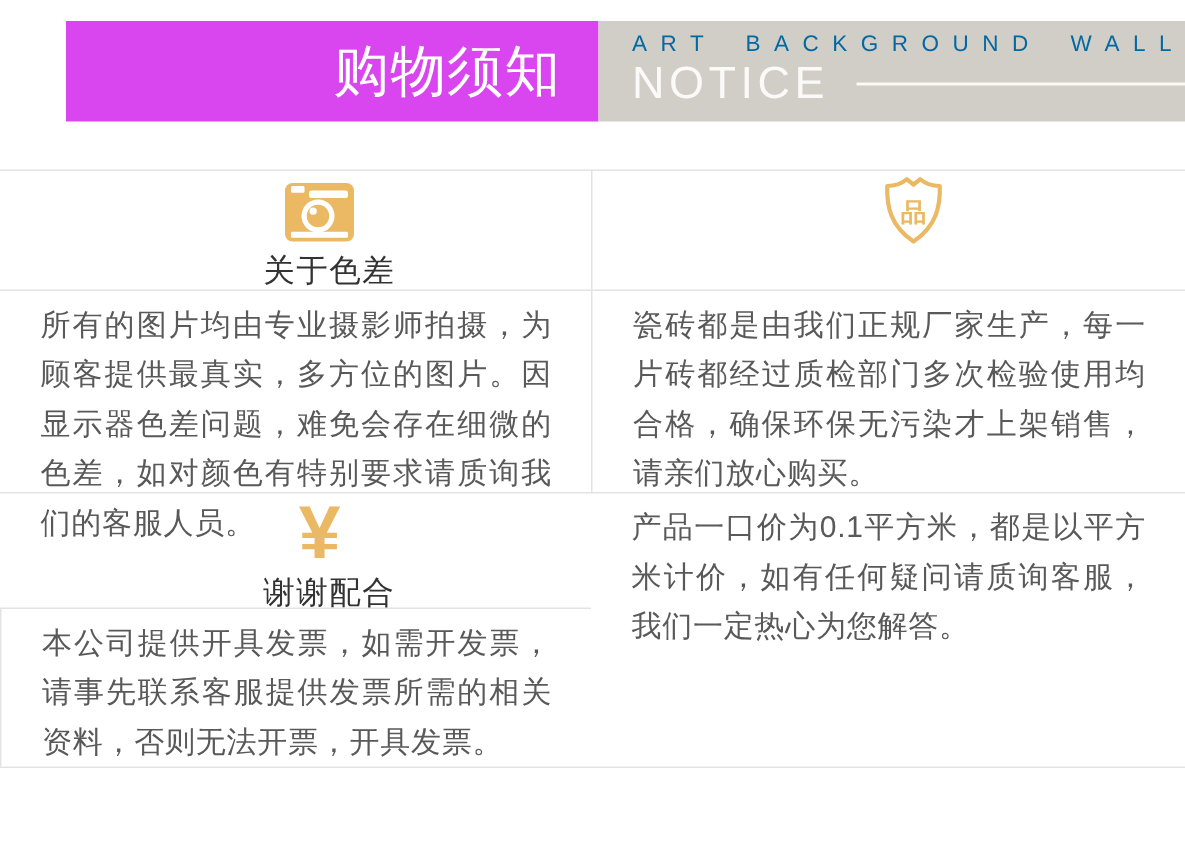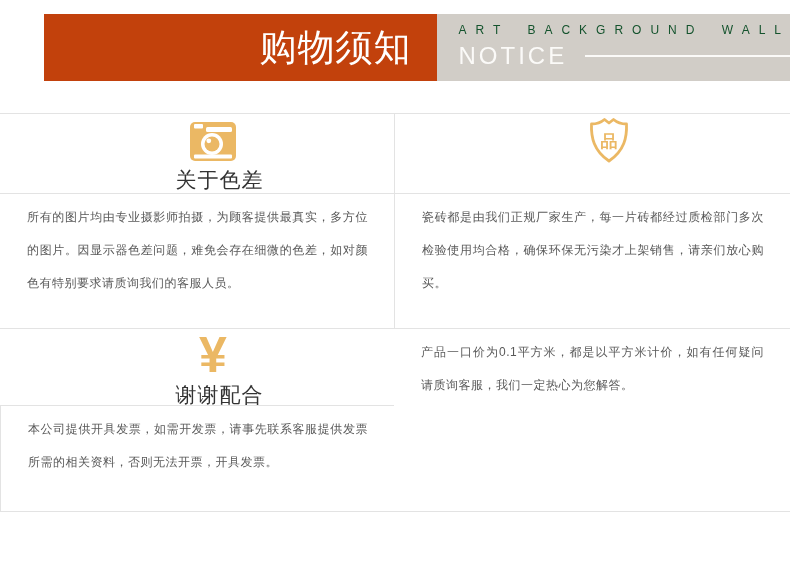--- a/index.html
+++ b/index.html
@@ -7,55 +7,55 @@
     position:relative;
     width:790px;height:561px;
     background:#ffffff;
     font-family:"Liberation Sans","DejaVu Sans",sans-serif;
     overflow:hidden;
   }
 
   
   .banner{position:absolute;top:14px;left:0;width:790px;height:67px;display:flex;}
   .banner-left{
-    width:394px;height:67px;background:#c2410c;box-sizing:border-box;
+    width:394px;height:67px;background:#d946ef;box-sizing:border-box;
     display:flex;align-items:center;justify-content:flex-end;
     padding-right:25px;
     margin-left:44px;
   }
   .banner-title{color:#ffffff;font-size:37px;letter-spacing:1px;line-height:1;}
   .banner-right{
     flex:1;height:67px;background:#D1CDC7;box-sizing:border-box;
     padding:9px 0 0 22px;display:flex;flex-direction:column;
   }
   .banner-en{
-    color:#14532d;font-size:12px;letter-spacing:9px;word-spacing:6px;
+    color:#0369a1;font-size:15px;letter-spacing:9px;word-spacing:6px;
     line-height:14px;white-space:nowrap;
   }
   .notice-row{display:flex;align-items:center;margin-top:2px;}
-  .notice-text{color:#FBFAF8;font-size:24px;letter-spacing:3px;line-height:34px;font-weight:normal;}
+  .notice-text{color:#FBFAF8;font-size:30px;letter-spacing:3px;line-height:34px;font-weight:normal;}
   .notice-line{flex:1;height:2px;background:#FBFAF8;margin-left:18px;}
 
   
   .grid{
     position:absolute;top:113px;left:0;width:790px;height:397px;
     border-top:1px solid #E3E3E3;border-bottom:1px solid #E3E3E3;
     display:grid;grid-template-columns:394px 1fr;
     grid-template-rows:80px 135px 77px 105px;
     box-sizing:content-box;
   }
   .cell{box-sizing:border-box;}
   .cell.right{border-left:1px solid #E3E3E3;}
   .cell.rule{border-bottom:1px solid #E3E3E3;}
   .title-cell{display:flex;align-items:center;padding-left:32px;flex-direction:column;}
   .icon-box{width:48px;height:52px;display:flex;align-items:center;justify-content:center;flex:none;}
   .section-title{font-size:21px;color:#333333;margin-left:13px;letter-spacing:1px;}
   .body-cell{
     padding:7px 26px 0 27px;
-    font-size:12px;color:#595959;line-height:33px;
+    font-size:20px;color:#595959;line-height:33px;
     letter-spacing:0.5px;text-align:justify;
   }
   .yen-glyph{font-size:50px;font-weight:bold;color:#EBB864;line-height:1;}
 </style>
 </head>
 <body>
 
 <div class="page">
 
   <div class="banner">

